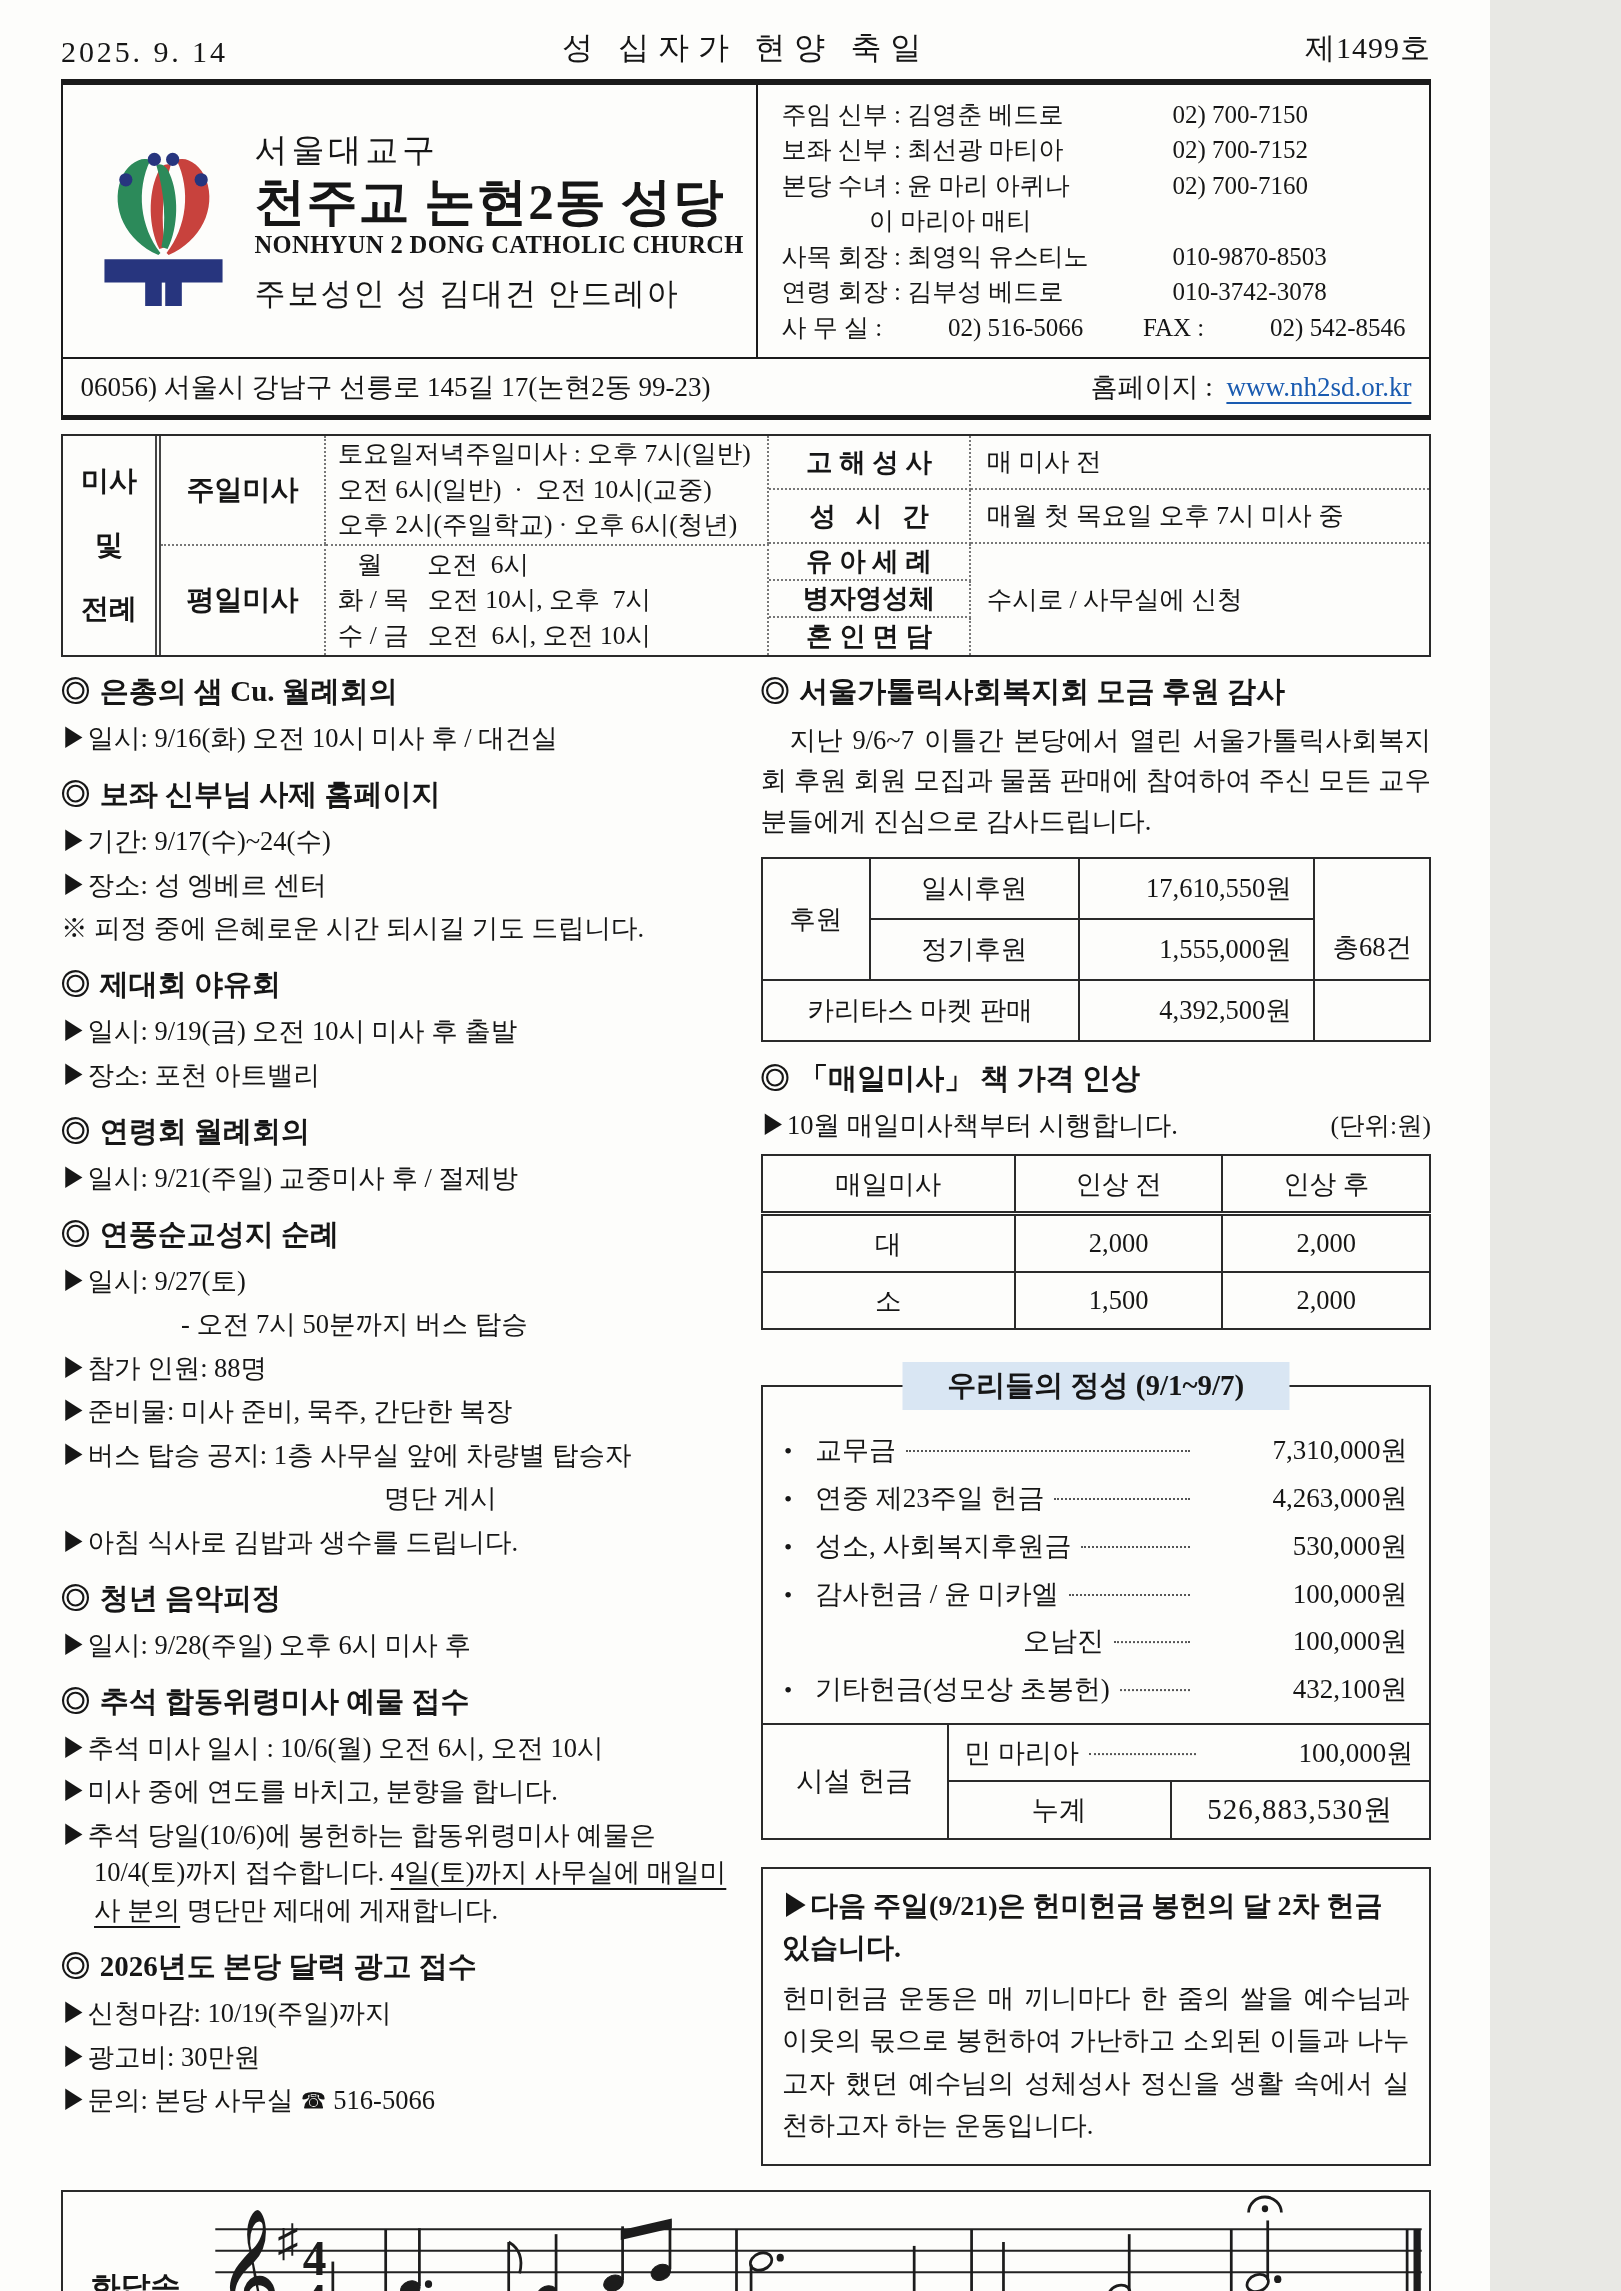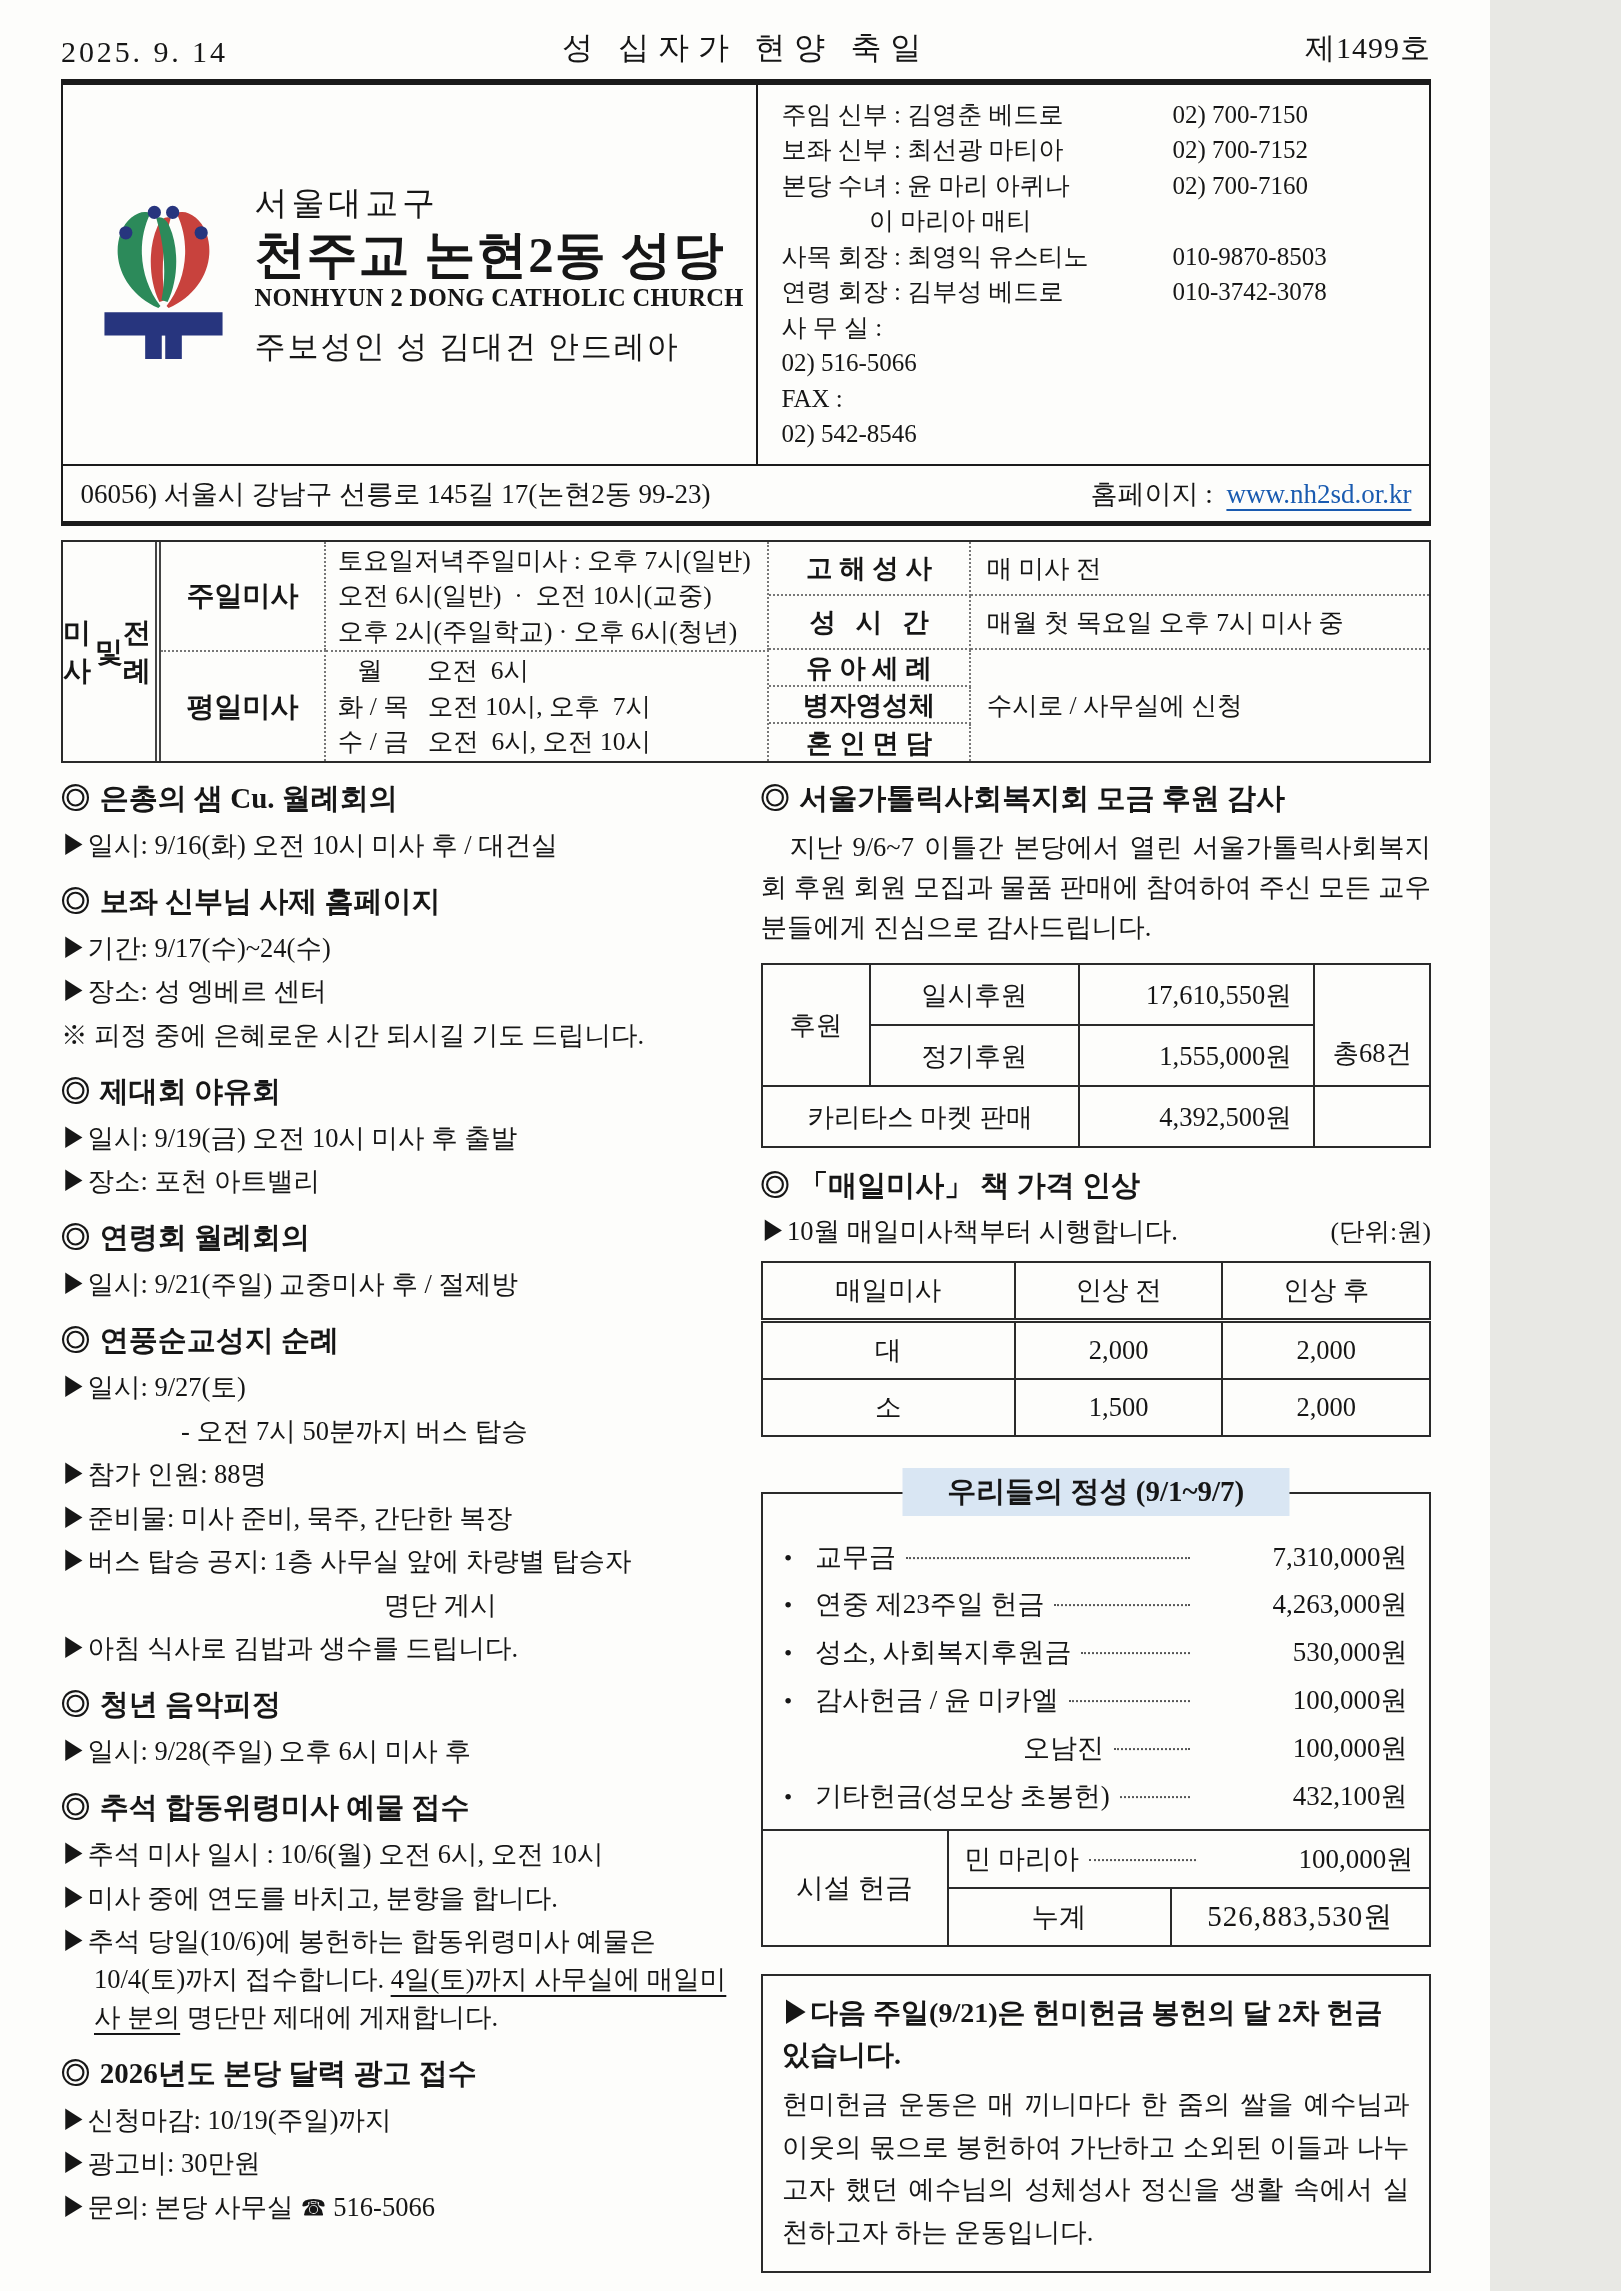--- a/index.html
+++ b/index.html
@@ -18,32 +18,32 @@
   .dioc{font-size:33px;letter-spacing:3.9px;}
   .cname{font-size:51px;font-weight:800;letter-spacing:1px;line-height:1.15;}
   .cen{font-size:24.5px;font-weight:600;letter-spacing:0.4px;margin:0 0 13.7px;}
   .patron{font-size:31px;letter-spacing:2px;}
   .church-right{flex:1;border-left:2.9px solid #1b1b1b;padding:11.8px 23.5px;display:flex;
                 flex-direction:column;justify-content:flex-end;font-size:25px;}
   .c-row{display:flex;line-height:1.42;align-items:baseline;}
   .c-label{white-space:pre;}
   .c-name{flex:1;white-space:pre;}
   .c-phone{width:233px;white-space:pre;}
-  .c-office{display:flex;justify-content:space-between;line-height:1.42;white-space:pre;flex-direction:column;}
+  .c-office{display:flex;justify-content:space-between;line-height:1.42;white-space:pre;}
   
   .addr{display:flex;justify-content:space-between;align-items:center;border:2.9px solid #1b1b1b;
         border-top:none;border-bottom:5.9px solid #1b1b1b;padding:9.8px 17.6px;font-size:27px;}
   .home-wrap{display:flex;gap:13.7px;align-items:baseline;}
   .home-link{color:#1a5bb0;text-decoration:underline;text-underline-offset:5.9px;cursor:pointer;}
   
   .mass{display:grid;grid-template-columns:98px 165px 443px 202px 1fr;
         grid-template-rows:54px 54px 37px 37px 37px;border:2.9px solid #2a2a2a;
         font-size:25.5px;margin-top:13.7px;}
   .mc{display:flex;align-items:center;}
-  .m-rh{grid-area:1/1/6/2;flex-direction:row;justify-content:space-evenly;
+  .m-rh{grid-area:1/1/6/2;flex-direction:column;justify-content:space-evenly;
         font-weight:700;font-size:28px;border-right:6.9px double #444;}
   .m-sl{grid-area:1/2/3/3;justify-content:center;font-weight:700;font-size:28px;border-right:2px dotted #777;}
   .m-sv{grid-area:1/3/3/4;flex-direction:column;align-items:flex-start;justify-content:center;
         padding-left:11.8px;border-right:2px dotted #777;line-height:1.4;white-space:pre;}
   .m-wl{grid-area:3/2/6/3;justify-content:center;font-weight:700;font-size:28px;
         border-top:2px dotted #777;border-right:2px dotted #777;}
   .m-wv{grid-area:3/3/6/4;flex-direction:column;align-items:flex-start;justify-content:center;
         padding-left:11.8px;border-top:2px dotted #777;border-right:2px dotted #777;line-height:1.4;white-space:pre;}
   .m-lab{justify-content:center;font-weight:700;font-size:26.5px;border-right:2px dotted #777;white-space:pre;}
   .m-bb{border-bottom:2px dotted #777;}

